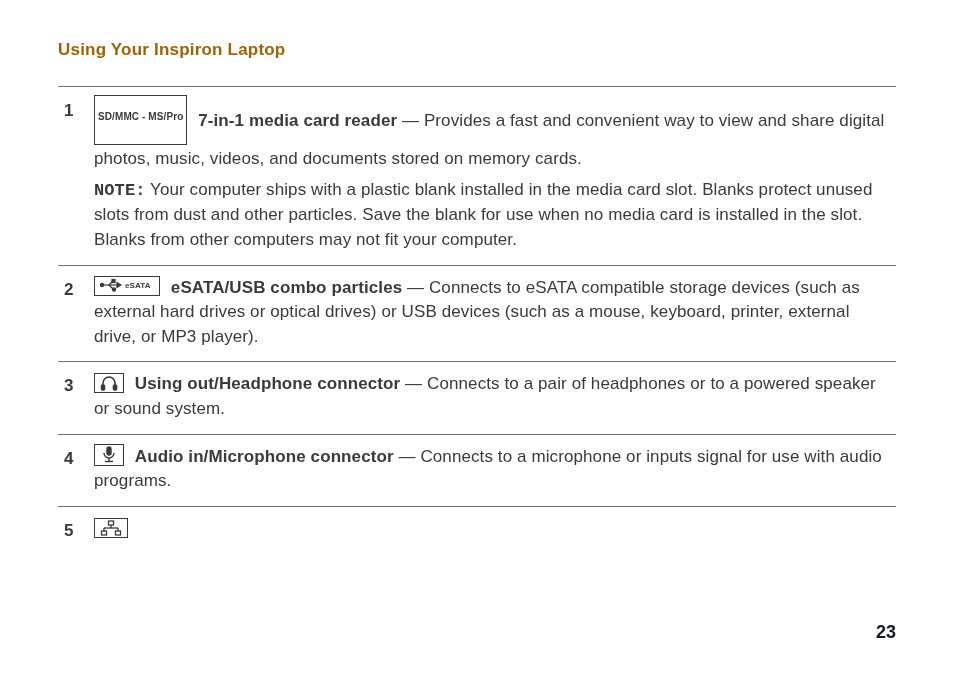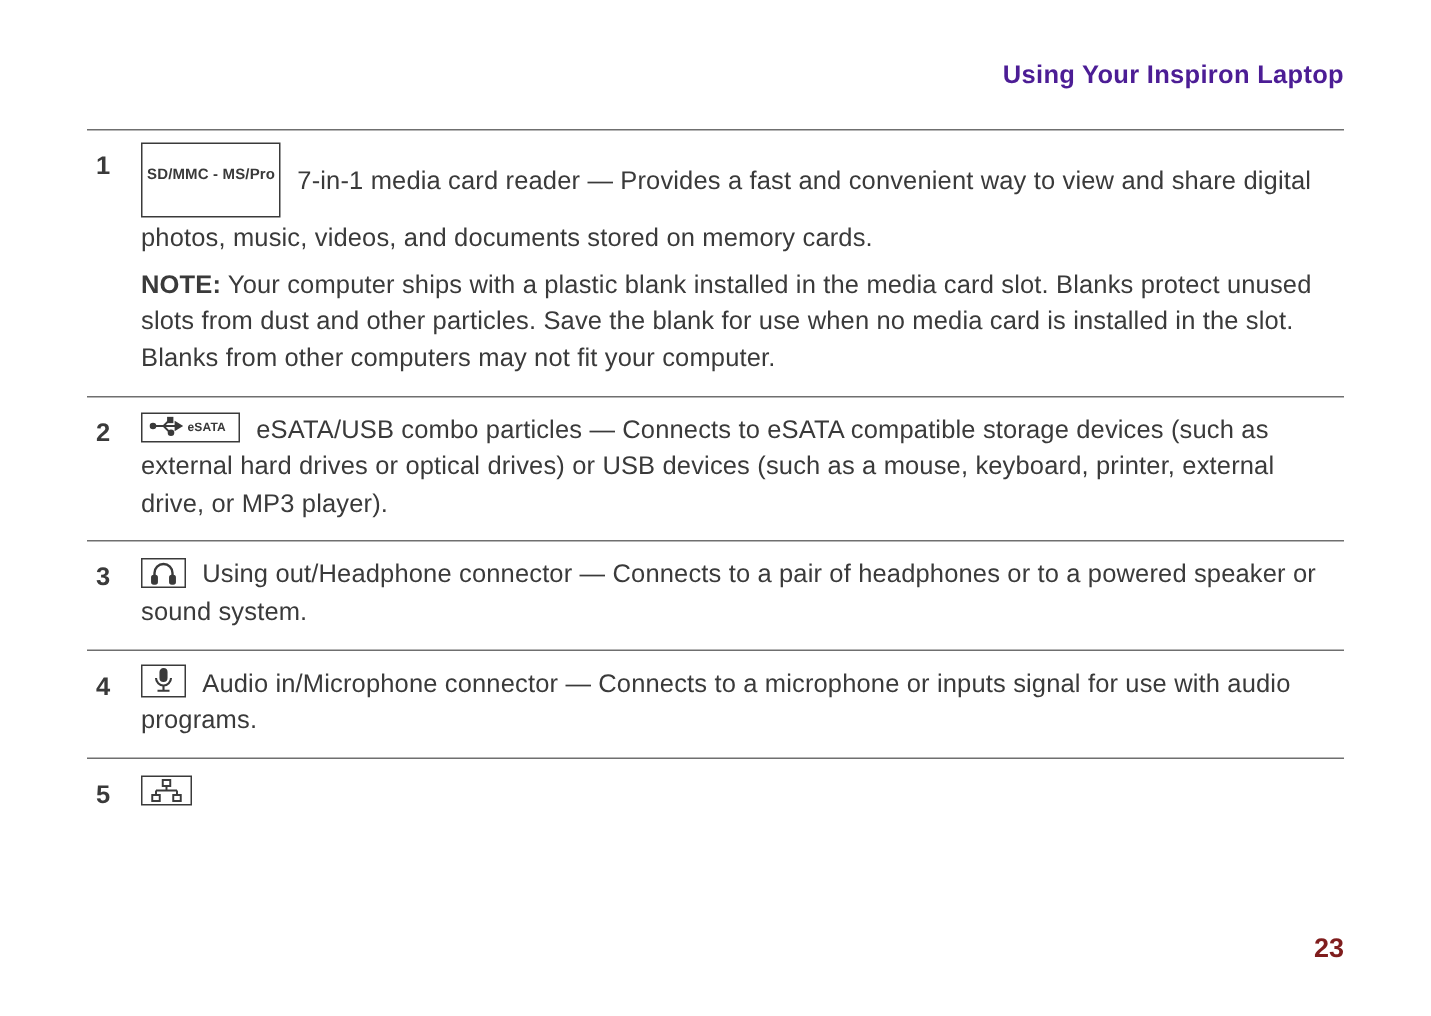--- a/index.html
+++ b/index.html
@@ -10,23 +10,22 @@
   .page {
     width: 954px;
     height: 677px;
     box-sizing: border-box;
     padding: 40px 58px 30px 58px;
     font-family: "Helvetica Neue", Helvetica, Arial, sans-serif;
     color: #3a3a3a;
     position: relative;
   }
   .running-head {
-    text-align: right;
     font-weight: 700;
-    color: #4c1d95;
+    color: #a16207;
     font-size: 17px;
     letter-spacing: 0.2px;
     margin-bottom: 26px;
     font-family: "Helvetica Neue", Helvetica, Arial, sans-serif;
     font-stretch: condensed;
   }
   .item {
     border-top: 1px solid #6f6f6f;
     padding: 10px 0 12px 36px;
     position: relative;
@@ -54,29 +53,29 @@
     min-height: 16px;
     font-size: 11px;
     font-weight: 600;
     position: relative;
     top: -2px;
     min-width: 18px;
     text-align: center;
   }
   .icon-box.small-text { font-size: 10px; padding: 16px 3px; }
   .icon-box svg { display: block; }
-  .title { font-weight: 400; }
-  .note-lbl { font-weight: 700; }
+  .title { font-weight: 700; }
+  .note-lbl { font-weight: 700; font-family: Liberation Mono, monospace; }
   .page-num {
     position: absolute;
     right: 58px;
     bottom: 34px;
     font-weight: 800;
     font-size: 18px;
-    color: #7f1d1d;
+    color: #0f172a;
   }
   .note-block { margin-top: 6px; }
   .after-icon { margin-left: 2px; }
 </style>
 </head>
 <body>
 
 <div class="page">
 
   <div class="running-head">Using Your Inspiron Laptop</div>

